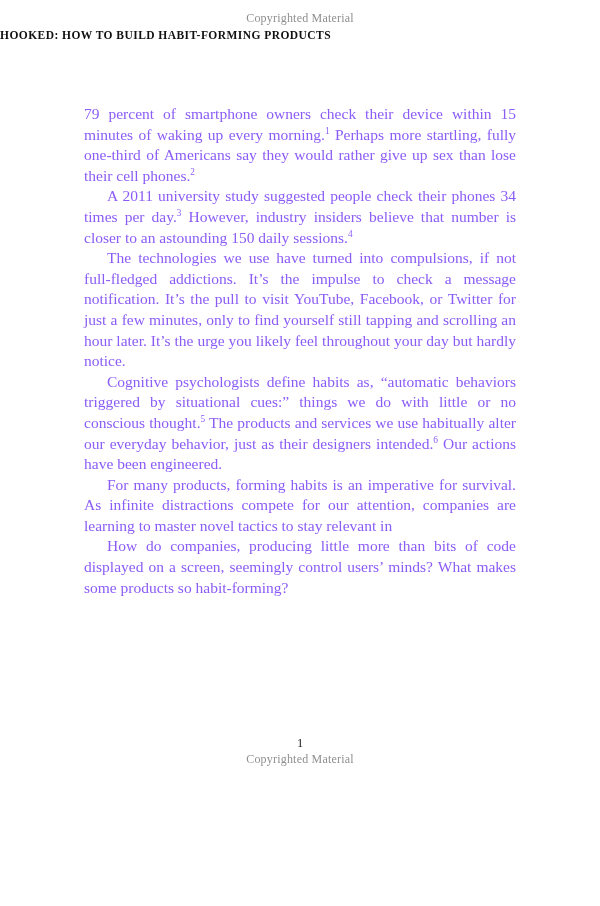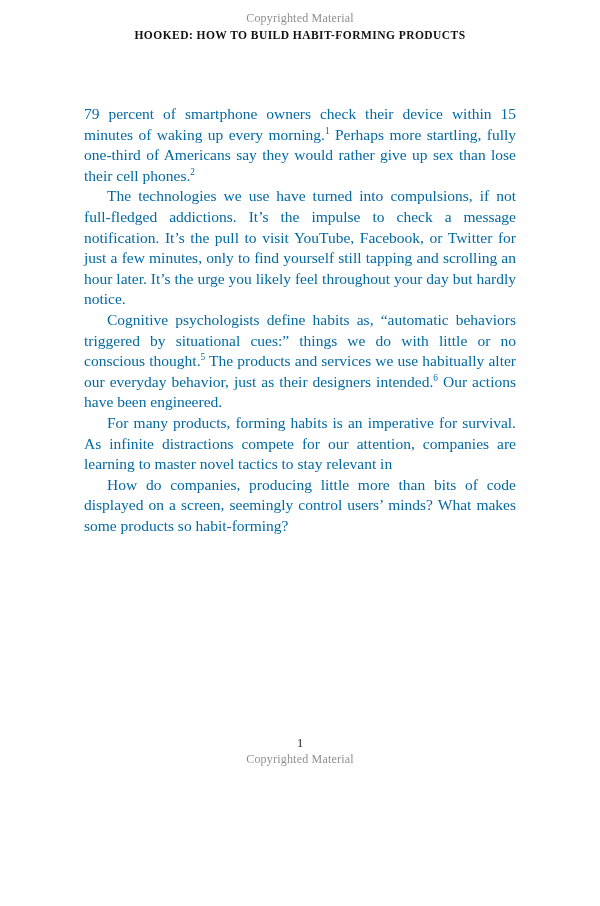--- a/index.html
+++ b/index.html
@@ -22,21 +22,20 @@
     text-align: center;
     color: #8f8f8f;
     font-size: 12px;
     letter-spacing: 0.2px;
     font-family: "Liberation Serif", serif;
   }
   .copyright.top {
     padding-top: 11px;
   }
   .running-header {
-    text-align: center;
     font-size: 11.5px;
     font-weight: 700;
     letter-spacing: 0.45px;
     color: #111111;
     margin-top: 3px;
   }
   .chapter-title {
     text-align: center;
     font-size: 32px;
     font-weight: 700;
@@ -44,21 +43,21 @@
     color: #000000;
     margin: 180px 0 0 0;
     line-height: 1.1;
     font-family: "Liberation Serif", serif;
   }
   .body-text {
     margin: 63px 84px 0 84px;
     font-size: 15.5px;
     line-height: 20.6px;
     text-align: justify;
-    color: #0369a1;
+    color: #8b5cf6;
   }
   .body-text p {
     margin: 0;
     padding: 0;
   }
   .body-text p.indent {
     text-indent: 23px;
   }
   .body-text sup {
     font-size: 0.6em;
@@ -83,20 +82,21 @@
 
 <div class="page">
 
   <div class="copyright top">Copyrighted Material</div>
 
   <div class="running-header">HOOKED: HOW TO BUILD HABIT-FORMING PRODUCTS</div>
 
 
   <div class="body-text">
       <p class="">79 percent of smartphone owners check their device within 15 minutes of waking up every morning.<sup>1</sup> Perhaps more startling, fully one-third of Americans say they would rather give up sex than lose their cell phones.<sup>2</sup></p>
+      <p class="indent">A 2011 university study suggested people check their phones 34 times per day.<sup>3</sup> However, industry insiders believe that number is closer to an astounding 150 daily sessions.<sup>4</sup></p>
       <p class="indent">The technologies we use have turned into compulsions, if not full-fledged addictions. It’s the impulse to check a message notification. It’s the pull to visit YouTube, Facebook, or Twitter for just a few minutes, only to find yourself still tapping and scrolling an hour later. It’s the urge you likely feel throughout your day but hardly notice.</p>
       <p class="indent">Cognitive psychologists define habits as, “automatic behaviors triggered by situational cues:” things we do with little or no conscious thought.<sup>5</sup> The products and services we use habitually alter our everyday behavior, just as their designers intended.<sup>6</sup> Our actions have been engineered.</p>
       <p class="indent">For many products, forming habits is an imperative for survival. As infinite distractions compete for our attention, companies are learning to master novel tactics to stay relevant in</p>
       <p class="indent">How do companies, producing little more than bits of code displayed on a screen, seemingly control users’ minds? What makes some products so habit-forming?</p>
     </div>
 
   <div class="page-footer">
     <div class="page-number">1</div>
     <div class="copyright bottom">Copyrighted Material</div>
   </div>

